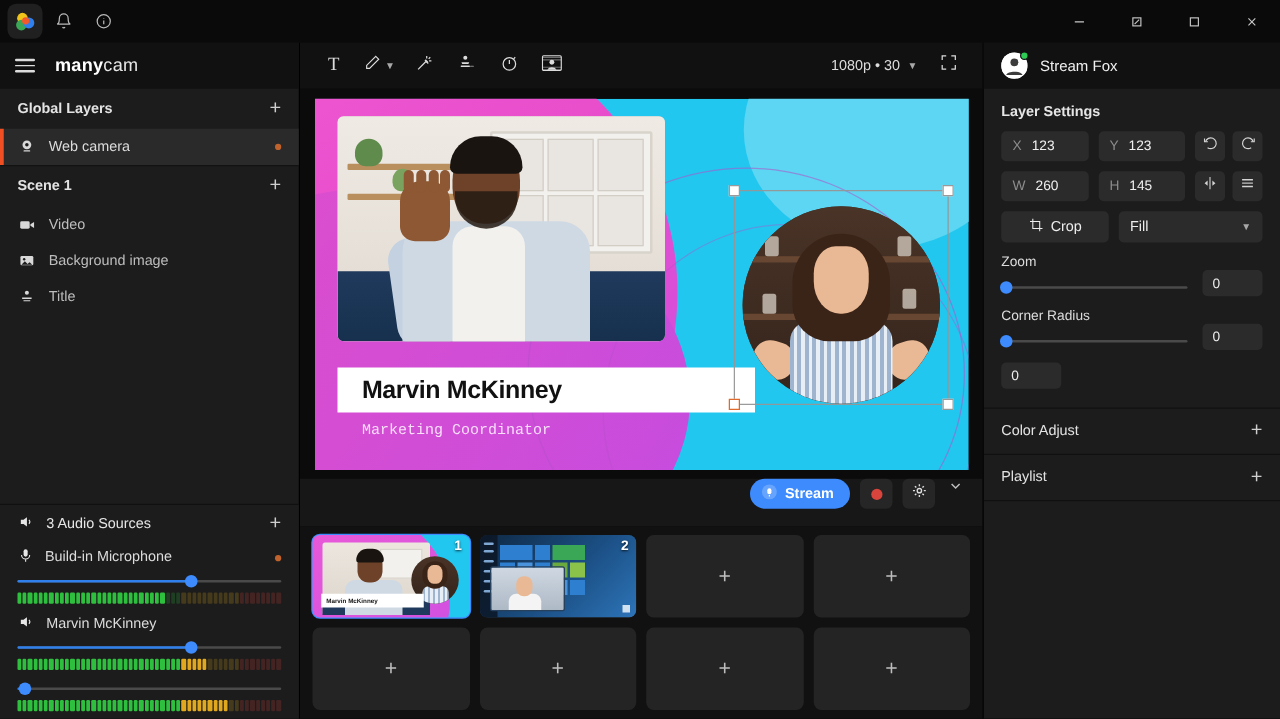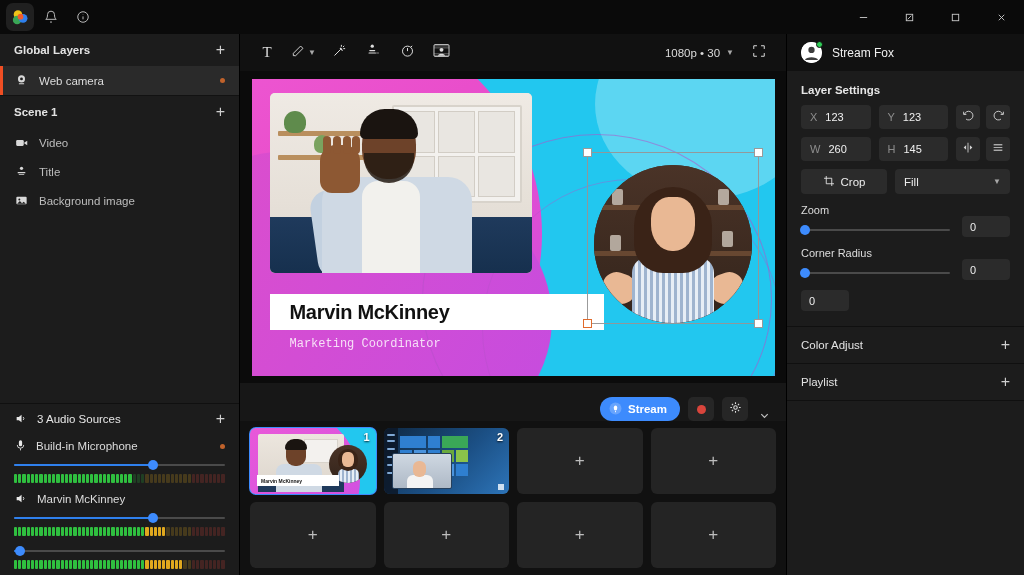--- a/index.html
+++ b/index.html
@@ -238,21 +238,21 @@
   .handle {
     position: absolute; width: 9px; height: 9px; background: #fff; border: 1px solid #9a9a9a;
   }
   .handle.tl { left: -5px; top: -5px; }
   .handle.tr { right: -5px; top: -5px; }
   .handle.br { right: -5px; bottom: -5px; }
   .handle.bl { left: -5px; bottom: -5px; background: #fff; border: 1.5px solid #e06a2b; }
 
   
   .streambar {
-    height: 38px; flex: 0 0 38px; background: #171717; display: flex; align-items: flex-end;
+    height: 38px; flex: 0 0 38px; background: #171717; display: flex; align-items: flex-start;
     justify-content: flex-end; gap: 8px; padding: 0 14px;
   }
   .btn-stream {
     height: 24px; padding: 0 13px 0 9px; border-radius: 12px; background: #3d8bfd; color: #fff;
     font-size: 11.5px; font-weight: 600; display: flex; align-items: center; gap: 6px;
   }
   .btn-rec {
     width: 26px; height: 24px; border-radius: 5px; background: #262626;
     display: flex; align-items: center; justify-content: center;
   }
@@ -422,20 +422,28 @@
         <svg width="11" height="11" viewBox="0 0 12 12" stroke="currentColor" stroke-width="1">
             <path d="M3 3l6 6M9 3l-6 6"></path>
           </svg>
       </div>
     </div>
   </div>
 
   <div class="body">
 
     <div class="sidebar">
+      <div class="sb-head">
+        <div class="hamburger">
+            <i></i>
+            <i></i>
+            <i></i>
+          </div>
+        <div class="brand"><span>many</span><span class="light">cam</span></div>
+      </div>
 
       <div class="sb-section-head">
         <span>Global Layers</span>
         <span class="plus">+</span>
       </div>
 
       <div class="layer-row active">
         <span class="ico">
           <svg width="13" height="13" viewBox="0 0 24 24" fill="currentColor">
             <circle cx="12" cy="9" r="6.5"></circle>
@@ -459,35 +467,35 @@
           <svg width="14" height="14" viewBox="0 0 24 24" fill="currentColor">
             <rect x="2" y="7" width="13" height="10" rx="2"></rect>
               <path d="M16 11l5-3v8l-5-3z"></path>
           </svg>
         </span>
         <span class="lbl">Video</span>
       </div>
       <div class="layer-row dim">
         <span class="ico">
           <svg width="13" height="13" viewBox="0 0 24 24" fill="currentColor">
-            <circle cx="12" cy="6" r="3"></circle>
-              <path d="M5 13h14v2H5zM7 17h10v1.6H7z"></path>
-          </svg>
-        </span>
-        <span class="lbl">Title</span>
-      </div>
-      <div class="layer-row dim">
-        <span class="ico">
-          <svg width="13" height="13" viewBox="0 0 24 24" fill="currentColor">
             <rect x="2.5" y="5" width="19" height="14" rx="2"></rect>
             <circle cx="8" cy="10" r="1.8" fill="#1c1c1c"></circle>
             <path d="M4 18l5-5 4 4 3-2.6 4 3.6z" fill="#1c1c1c"></path>
           </svg>
         </span>
         <span class="lbl">Background image</span>
+      </div>
+      <div class="layer-row dim">
+        <span class="ico">
+          <svg width="13" height="13" viewBox="0 0 24 24" fill="currentColor">
+            <circle cx="12" cy="6" r="3"></circle>
+              <path d="M5 13h14v2H5zM7 17h10v1.6H7z"></path>
+          </svg>
+        </span>
+        <span class="lbl">Title</span>
       </div>
 
       <div class="sb-spacer"></div>
 
       <div class="audio-panel">
         <div class="audio-head">
           <span>
             <svg width="14" height="13" viewBox="0 0 24 24" fill="currentColor">
               <path d="M4 9h4l5-4v14l-5-4H4z"></path>
                 <path d="M16 9.2a4 4 0 010 5.6" stroke="currentColor" stroke-width="1.6" fill="none"></path>

